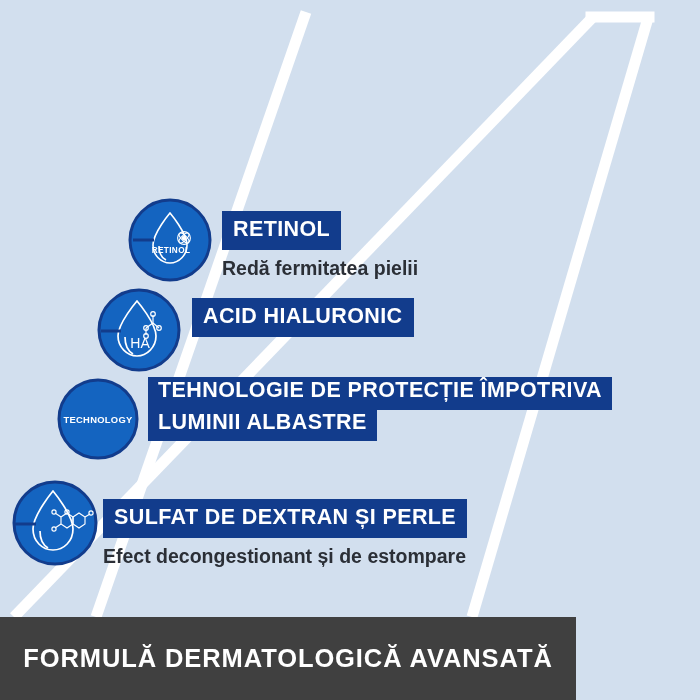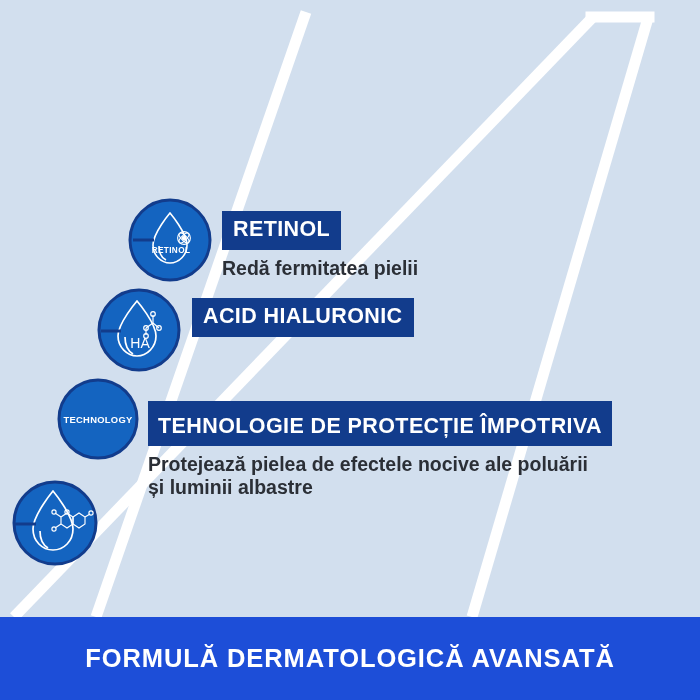--- a/index.html
+++ b/index.html
@@ -19,37 +19,37 @@
   .badge-wrap{display:block;}
   .badge{
     display:inline-block;
     background:#123c8c;
     color:#ffffff;
     font-weight:bold;
     letter-spacing:.4px;
     line-height:1.0;
   }
   .badge.lg{font-size:21.5px;padding:8px 11px 9px 11px;}
-  .badge.xl{font-size:21.5px;padding:15px 10px 8px 10px;margin-top:24px;}
+  .badge.xl{font-size:21.5px;padding:3px 10px 8px 10px;}
   .sub{
     color:#2b2f36;
     font-size:19.5px;
     line-height:1.23;
     margin-top:7px;
     white-space:pre-line;
     font-weight:bold;
   }
 
   
   .icon-circle{position:absolute;}
 
   
   #footer{
-    position:absolute;left:0;top:617px;width:700px;height:83px;
-    background:#1d4ed8;
+    position:absolute;left:0;top:617px;width:576px;height:83px;
+    background:#404040;
     display:flex;align-items:center;justify-content:center;
   }
   #footer .f-text{
     color:#ffffff;font-weight:bold;font-size:25.5px;letter-spacing:.9px;
     text-align:center;white-space:nowrap;
   }
 </style>
 </head>
 <body>
 
@@ -113,40 +113,47 @@
 
   <svg class="icon-circle" style="left:56px;top:377px;" width="84" height="84" viewBox="0 0 84 84">
     <circle cx="42" cy="42" r="39" fill="#1464c0" stroke="#123c8c" stroke-width="3"></circle>
     <text x="42" y="46" fill="#ffffff" font-family="Liberation Sans, sans-serif" font-size="9.4" font-weight="bold" text-anchor="middle" letter-spacing="0.3">TECHNOLOGY</text>
   </svg>
 
   <div class="feature" style="left:148px;top:377px;">
     <span class="badge-wrap">
       <span class="badge xl">TEHNOLOGIE DE PROTECȚIE ÎMPOTRIVA</span>
     </span>
-    <div class="sub">Protejează pielea de efectele nocive ale poluării
-și luminii albastre</div>
+    <span class="badge-wrap" style="margin-top:-1px;">
+      <span class="badge xl">LUMINII ALBASTRE</span>
+    </span>
   </div>
 
   <svg class="icon-circle" style="left:11px;top:479px;" width="88" height="88" viewBox="0 0 88 88">
     <circle cx="44" cy="44" r="41" fill="#1464c0" stroke="#123c8c" stroke-width="3"></circle>
     <path d="M42 12 C 42 12, 22 36, 22 50 C 22 62, 31 71, 42 71 C 53 71, 62 62, 62 50 C 62 36, 42 12, 42 12 Z" fill="none" stroke="#ffffff" stroke-width="1.7"></path>
     <path d="M29 52 C 29 60, 32 66, 37 69" fill="none" stroke="#ffffff" stroke-width="1.7"></path>
     <line x1="4" y1="45" x2="25" y2="45" stroke="#123c8c" stroke-width="3"></line>
     <g stroke="#ffffff" stroke-width="1.15" fill="none">
       <polygon points="50,38 56,34 62,38 62,45 56,49 50,45"></polygon>
       <polygon points="62,38 68,34 74,38 74,45 68,49 62,45"></polygon>
       <line x1="50" y1="38" x2="44" y2="34"></line>
       <line x1="50" y1="45" x2="44" y2="49"></line>
       <line x1="74" y1="38" x2="79" y2="35"></line>
       <circle cx="43" cy="33" r="2.1"></circle>
       <circle cx="43" cy="50" r="2.1"></circle>
       <circle cx="80" cy="34" r="2.1"></circle>
       <circle cx="56" cy="33" r="2.1"></circle>
     </g>
   </svg>
 
+  <div class="feature" style="left:103px;top:499px;">
+    <span class="badge-wrap">
+      <span class="badge lg">SULFAT DE DEXTRAN ȘI PERLE</span>
+    </span>
+    <div class="sub">Efect decongestionant și de estompare</div>
+  </div>
 
   <div id="footer">
     <span class="f-text">FORMULĂ DERMATOLOGICĂ AVANSATĂ</span>
   </div>
 
 </div>
 
 </body></html>

